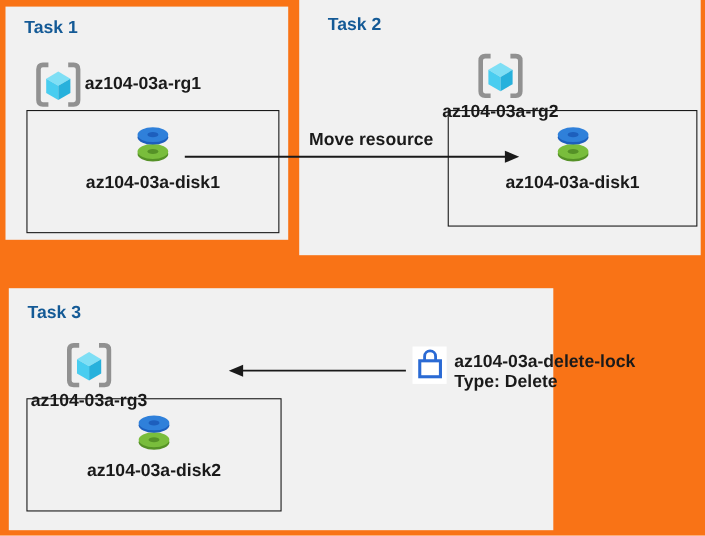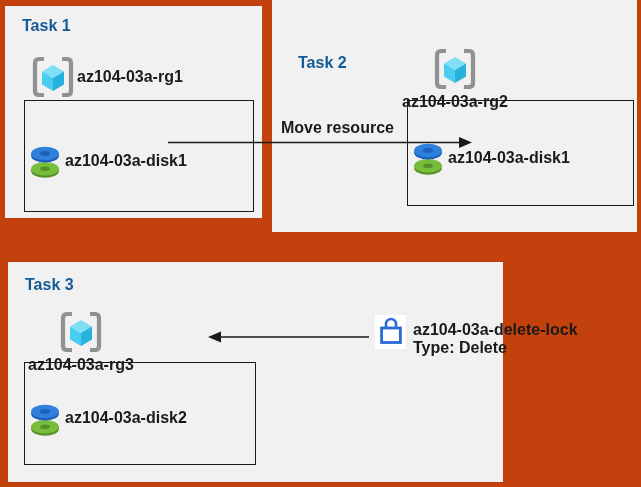--- a/index.html
+++ b/index.html
@@ -1,41 +1,41 @@
 <!DOCTYPE html>
 <html style="--panel-bg: #f1f1f1; --task-title: #145a96; --text: #1a1a1a; --box-border: #1a1a1a; --arrow: #1a1a1a; --lock-blue: #2a6ad4; --rg-bracket: #919191; --cube-top: #7fdff5; --cube-left: #49cdf0; --cube-right: #27b1dc; --disk-blue: #2f80da; --disk-blue-dark: #1d5fbd; --disk-green: #79bd3c; --disk-green-dark: #559127;"><head>
 <meta charset="utf-8">
 <style>
   html,body{margin:0;padding:0;background:#fff;}
   #page{
-    position:relative;width:641px;height:487px;background:#c2410c;overflow:hidden;
+    position:relative;width:641px;height:487px;background:#f97316;overflow:hidden;
     font-family:"Liberation Sans","DejaVu Sans",sans-serif;color:var(--text,#1a1a1a);
   }
   .panel{position:absolute;background:var(--panel-bg,#f1f1f1);}
   #panel-t1{left:5px;top:6px;width:257px;height:212px;}
   #panel-t2{left:272px;top:0;width:365px;height:232px;}
   #panel-t3{left:8px;top:262px;width:495px;height:220px;}
   .task-title{
     position:absolute;margin:0;font-size:16px;font-weight:bold;
     color:var(--task-title,#145a96);white-space:nowrap;
   }
   #panel-t1 .task-title{left:17px;top:11px;}
-  #panel-t2 .task-title{left:26px;top:14px;margin-top:40px;}
+  #panel-t2 .task-title{left:26px;top:14px;}
   #panel-t3 .task-title{left:17px;top:14px;}
   .rg-row{position:absolute;display:flex;align-items:center;gap:2px;}
   #panel-t1 .rg-row{left:26px;top:49px;}
   #panel-t2 .rg-row{left:130px;top:47px;flex-direction:column;}
   #panel-t3 .rg-row{left:20px;top:48px;flex-direction:column;}
   .rg-icon{display:block;width:44px;height:44px;}
   .rg-label,.disk-label,.arrow-label,.lock-name{
     font-size:16px;font-weight:bold;white-space:nowrap;color:var(--text,#1a1a1a);
   }
   .resource-box{
     position:absolute;border:1.5px solid var(--box-border,#1a1a1a);
-    display:flex;flex-direction:row;align-items:center;
+    display:flex;flex-direction:column;align-items:center;
   }
   #panel-t1 .resource-box{left:19px;top:94px;width:228px;height:110px;}
   #panel-t2 .resource-box{left:135px;top:100px;width:225px;height:104px;}
   #panel-t3 .resource-box{left:16px;top:100px;width:230px;height:101px;}
   .disk-icon{display:block;width:40px;height:36px;margin-top:12px;}
   .disk-label{margin-top:9px;}
   #arrow-overlay{position:absolute;left:0;top:0;width:641px;height:487px;pointer-events:none;}
   .arrow-label{position:absolute;left:281px;top:119px;}
   .lock-figure{
     position:absolute;left:375px;top:315px;width:31px;height:34px;background:#fff;

